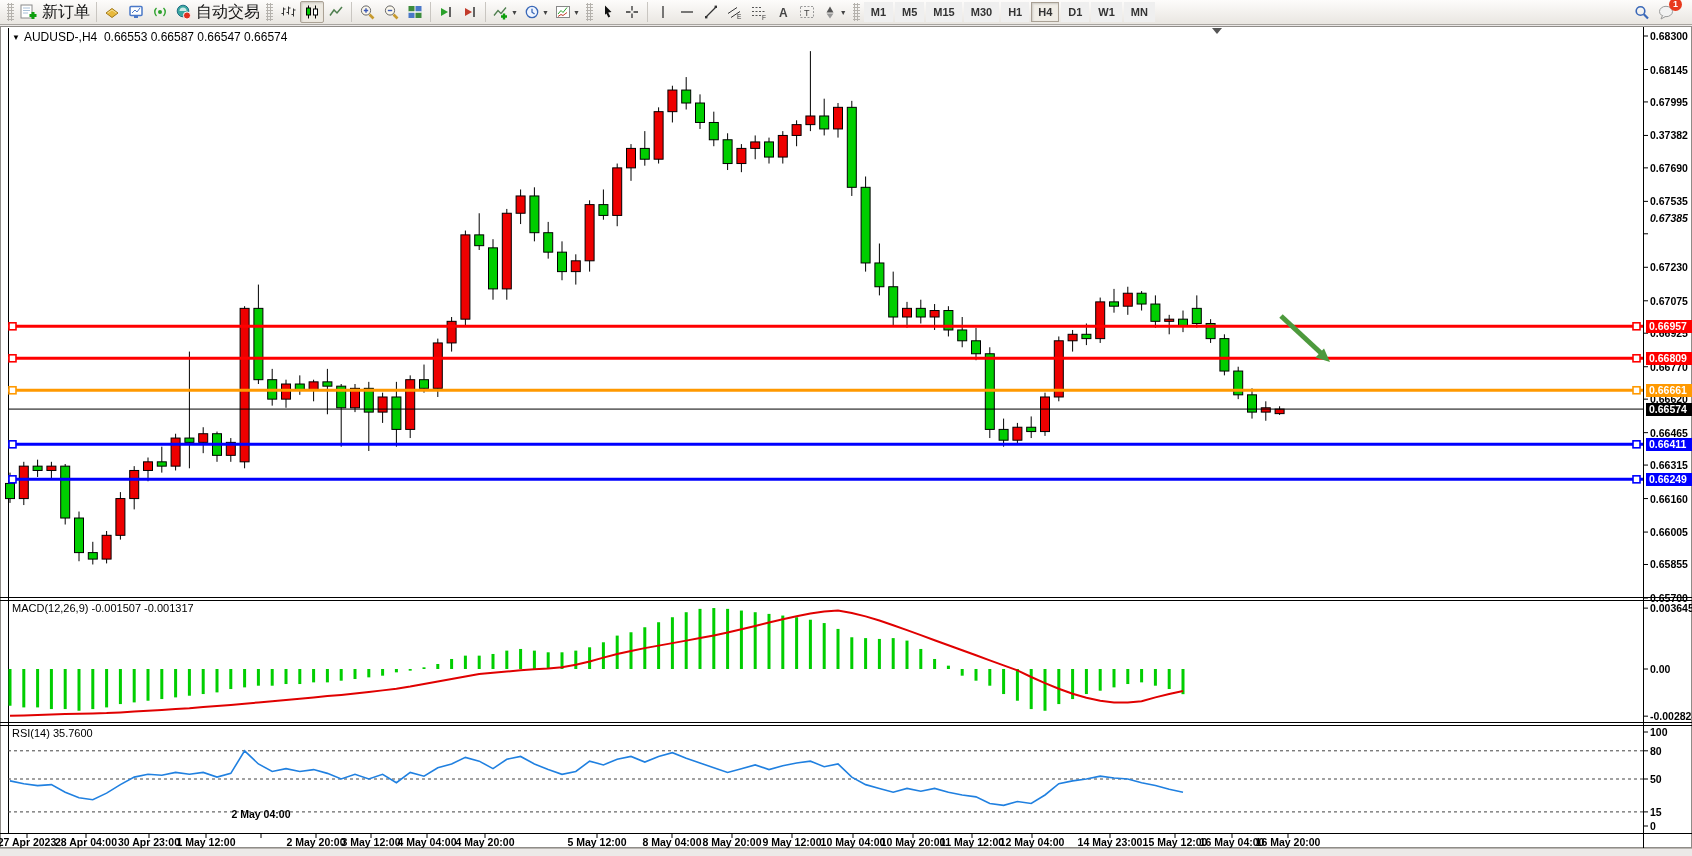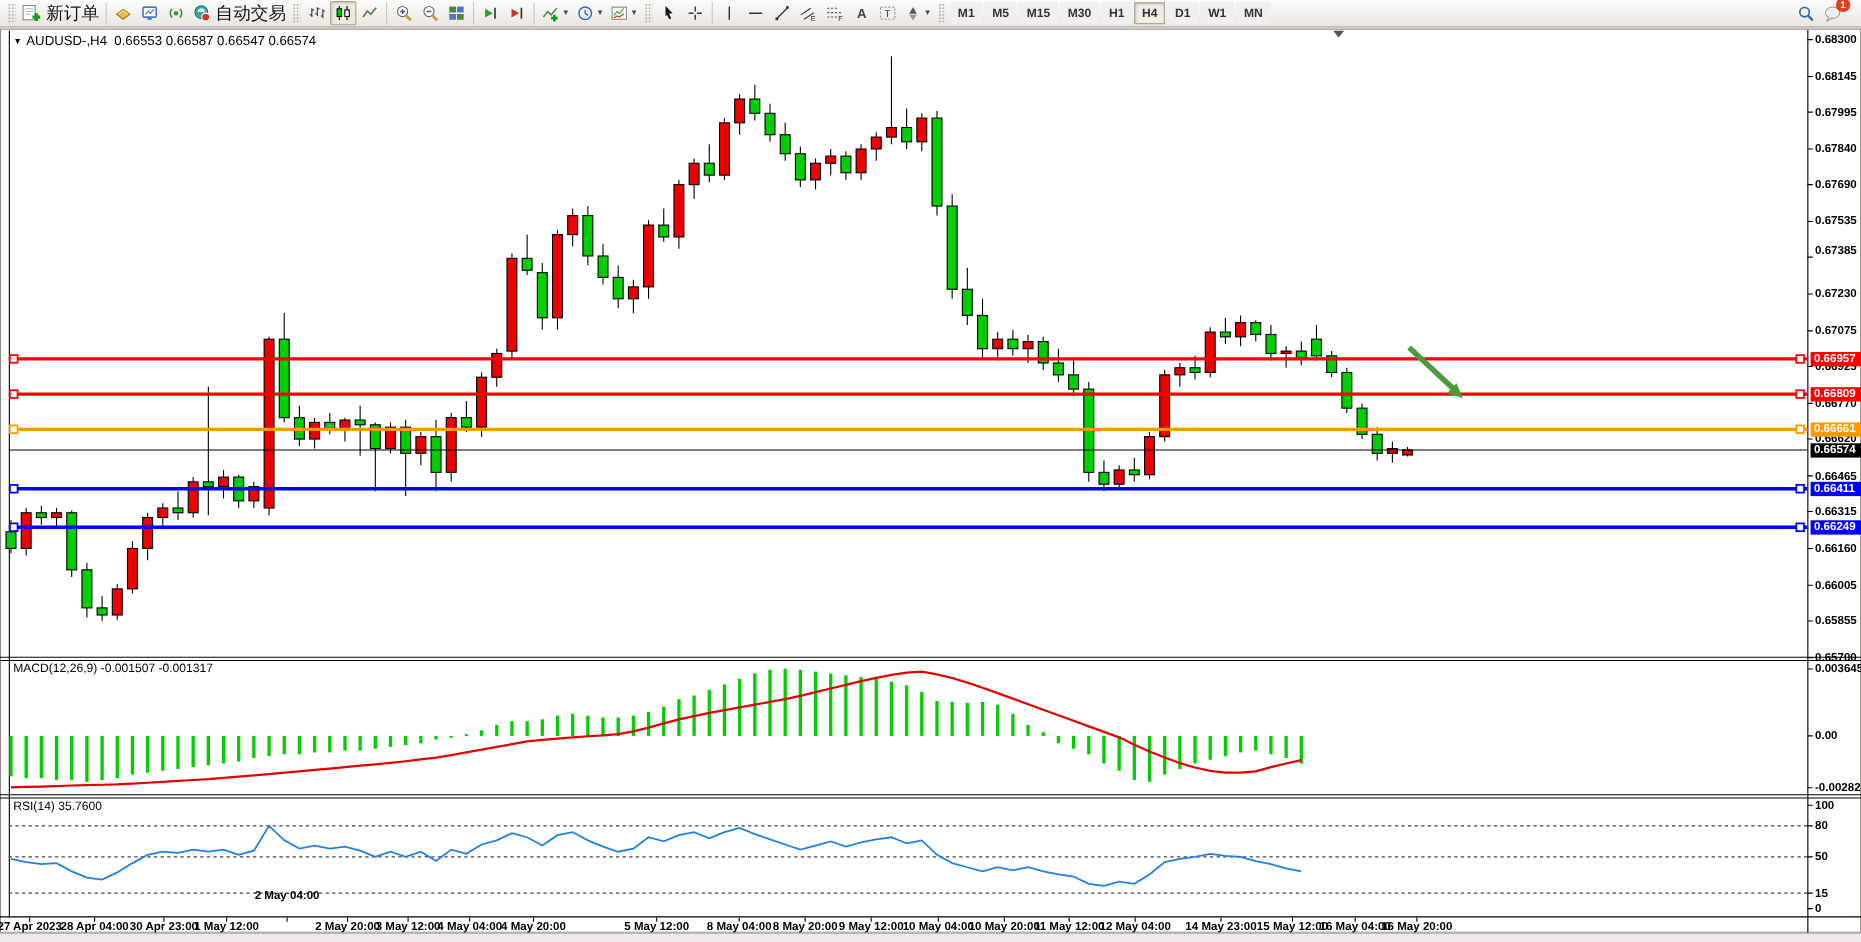--- a/index.html
+++ b/index.html
@@ -602,24 +602,24 @@
   <span class="tri">▼</span><span>AUDUSD-,H4</span>&nbsp;&nbsp;<span>0.66553 0.66587 0.66547 0.66574</span>
 </div>
 <div class="paneltitle" style="left:12px;top:602px">MACD(12,26,9) -0.001507 -0.001317</div>
 <div class="paneltitle" style="left:12px;top:727px">RSI(14) 35.7600</div>
 
 <div class="statusbar"></div>
 <div id="gen-labels">
     <div class="lbl" style="left: 1650px; top: 30.01px;">0.68300</div>
     <div class="lbl" style="left: 1650px; top: 63.5132px;">0.68145</div>
     <div class="lbl" style="left: 1650px; top: 95.9357px;">0.67995</div>
-    <div class="lbl" style="left: 1650px; top: 129.439px;">0.67840</div>
+    <div class="lbl" style="left: 1650px; top: 129.439px;">0.37382</div>
     <div class="lbl" style="left: 1650px; top: 161.862px;">0.67690</div>
     <div class="lbl" style="left: 1650px; top: 195.365px;">0.67535</div>
-    <div class="lbl" style="left: 1650px; top: 222px;">0.67385</div>
+    <div class="lbl" style="left: 1650px; top: 212px; font-style: italic;">0.67385</div>
     <div class="lbl" style="left: 1650px; top: 261.291px;">0.67230</div>
     <div class="lbl" style="left: 1650px; top: 294.794px;">0.67075</div>
     <div class="lbl" style="left: 1650px; top: 327.216px;">0.66925</div>
     <div class="lbl" style="left: 1650px; top: 360.719px;">0.66770</div>
     <div class="lbl" style="left: 1650px; top: 393.142px;">0.66620</div>
     <div class="lbl" style="left: 1650px; top: 426.645px;">0.66465</div>
     <div class="lbl" style="left: 1650px; top: 459.068px; text-align: center;">0.66315</div>
     <div class="lbl" style="left: 1650px; top: 492.571px;">0.66160</div>
     <div class="lbl" style="left: 1650px; top: 526.074px;">0.66005</div>
     <div class="lbl" style="left: 1650px; top: 558.497px;">0.65855</div>

